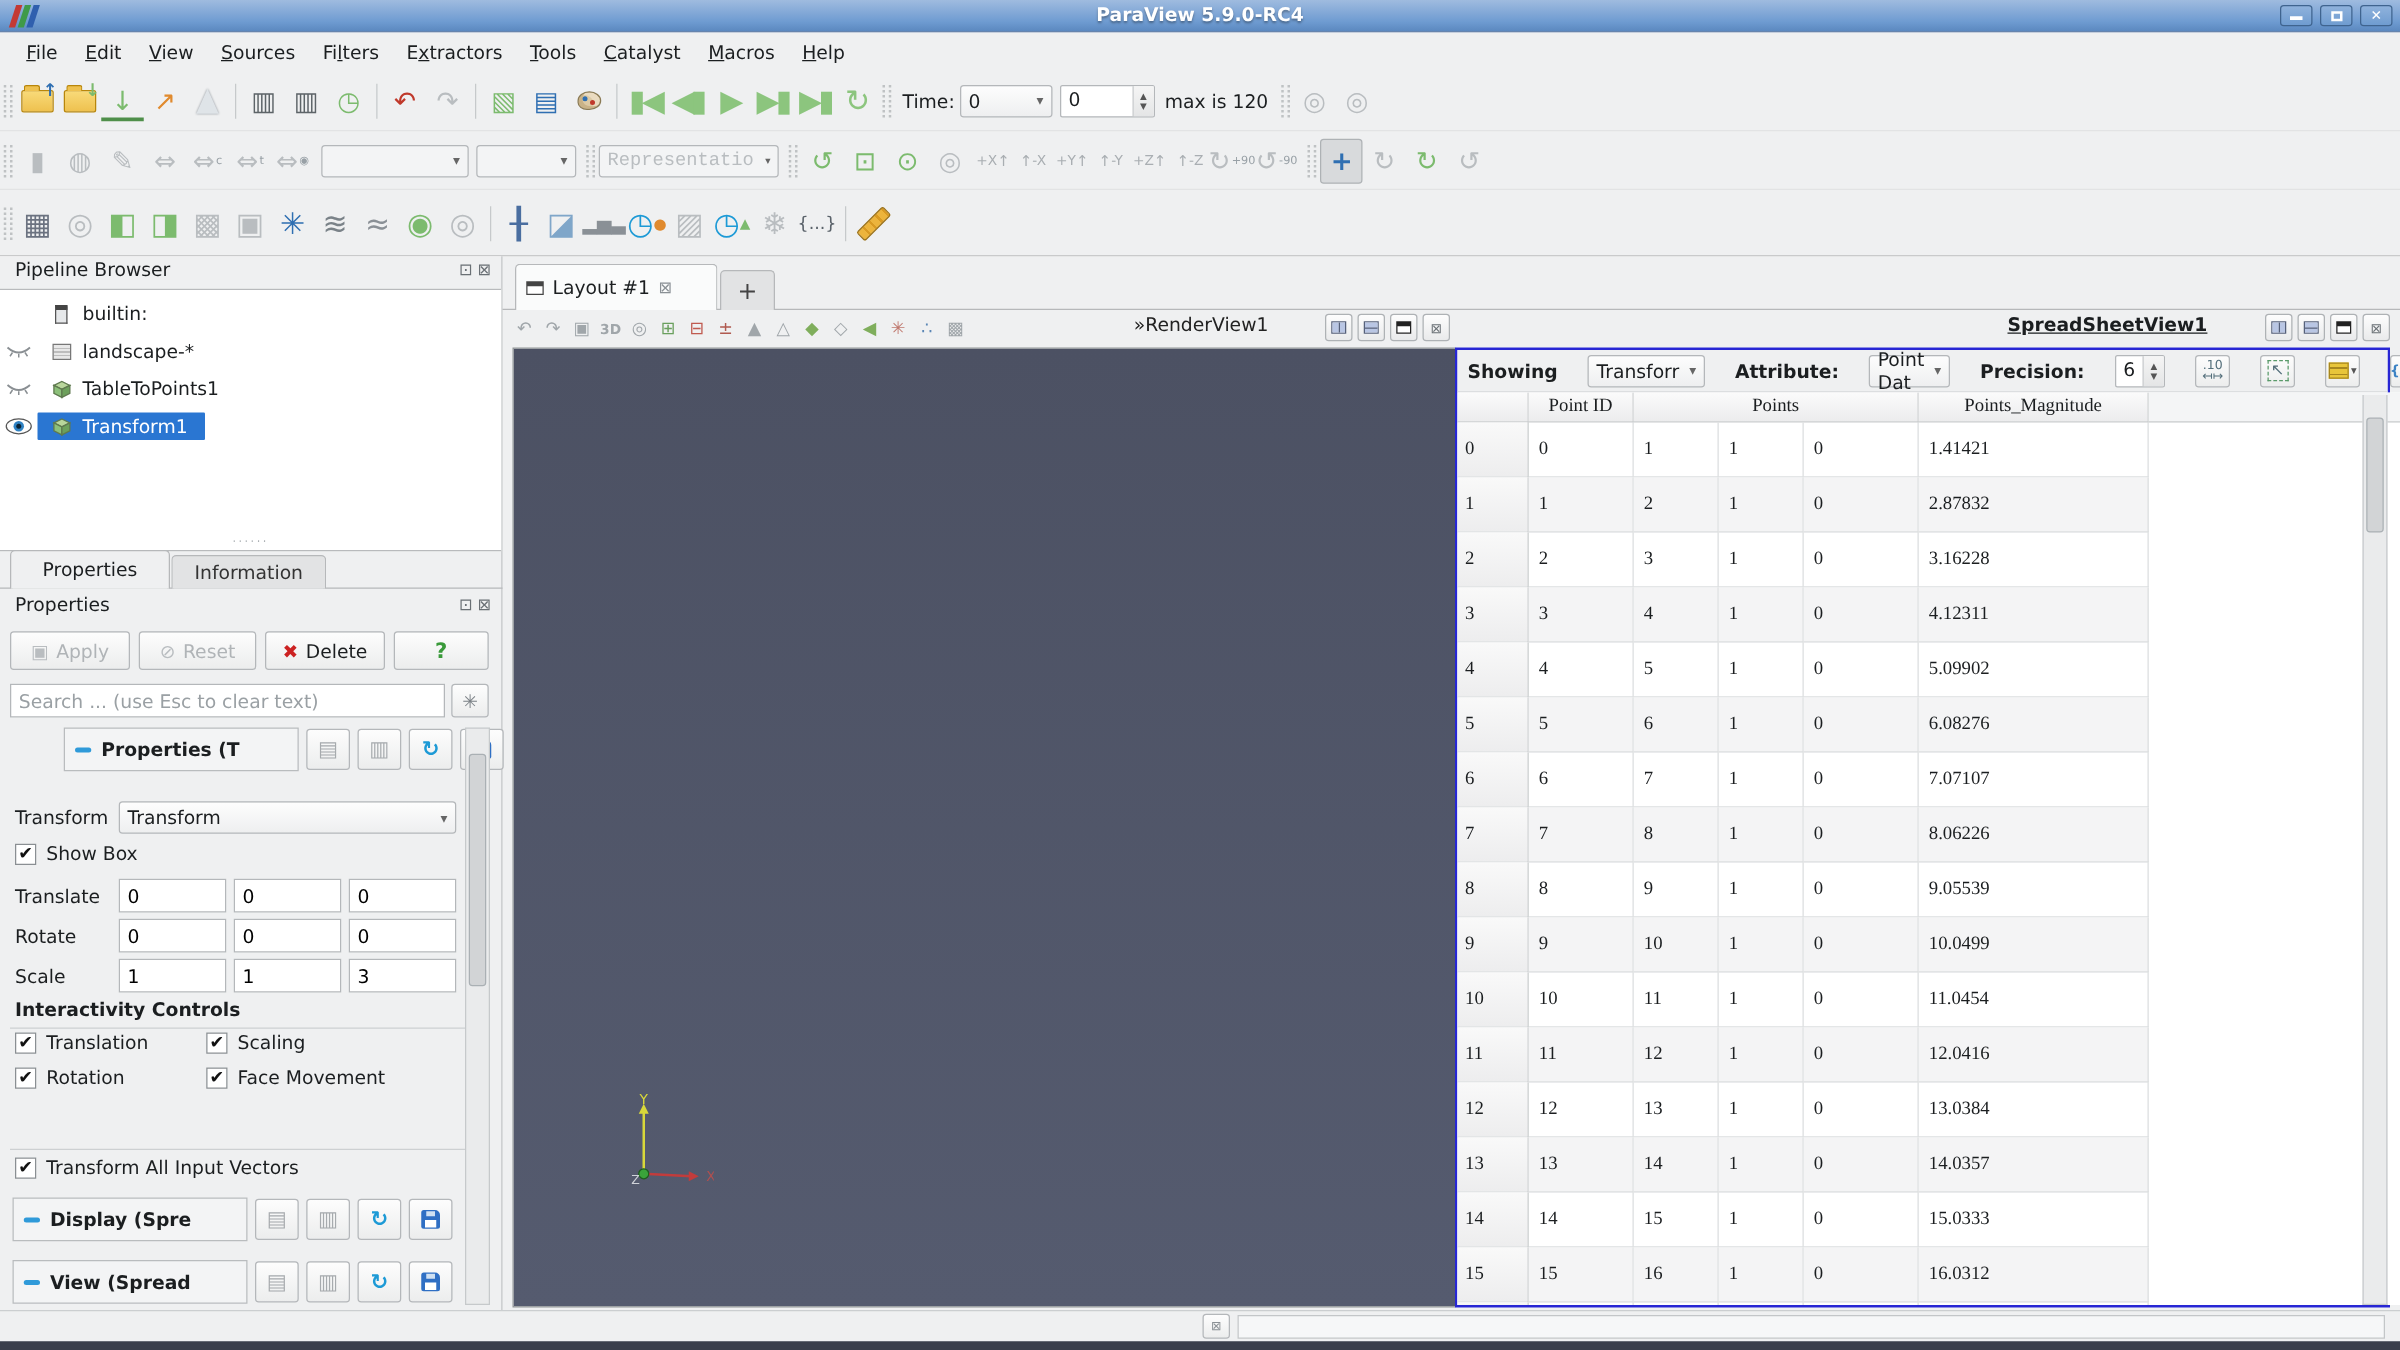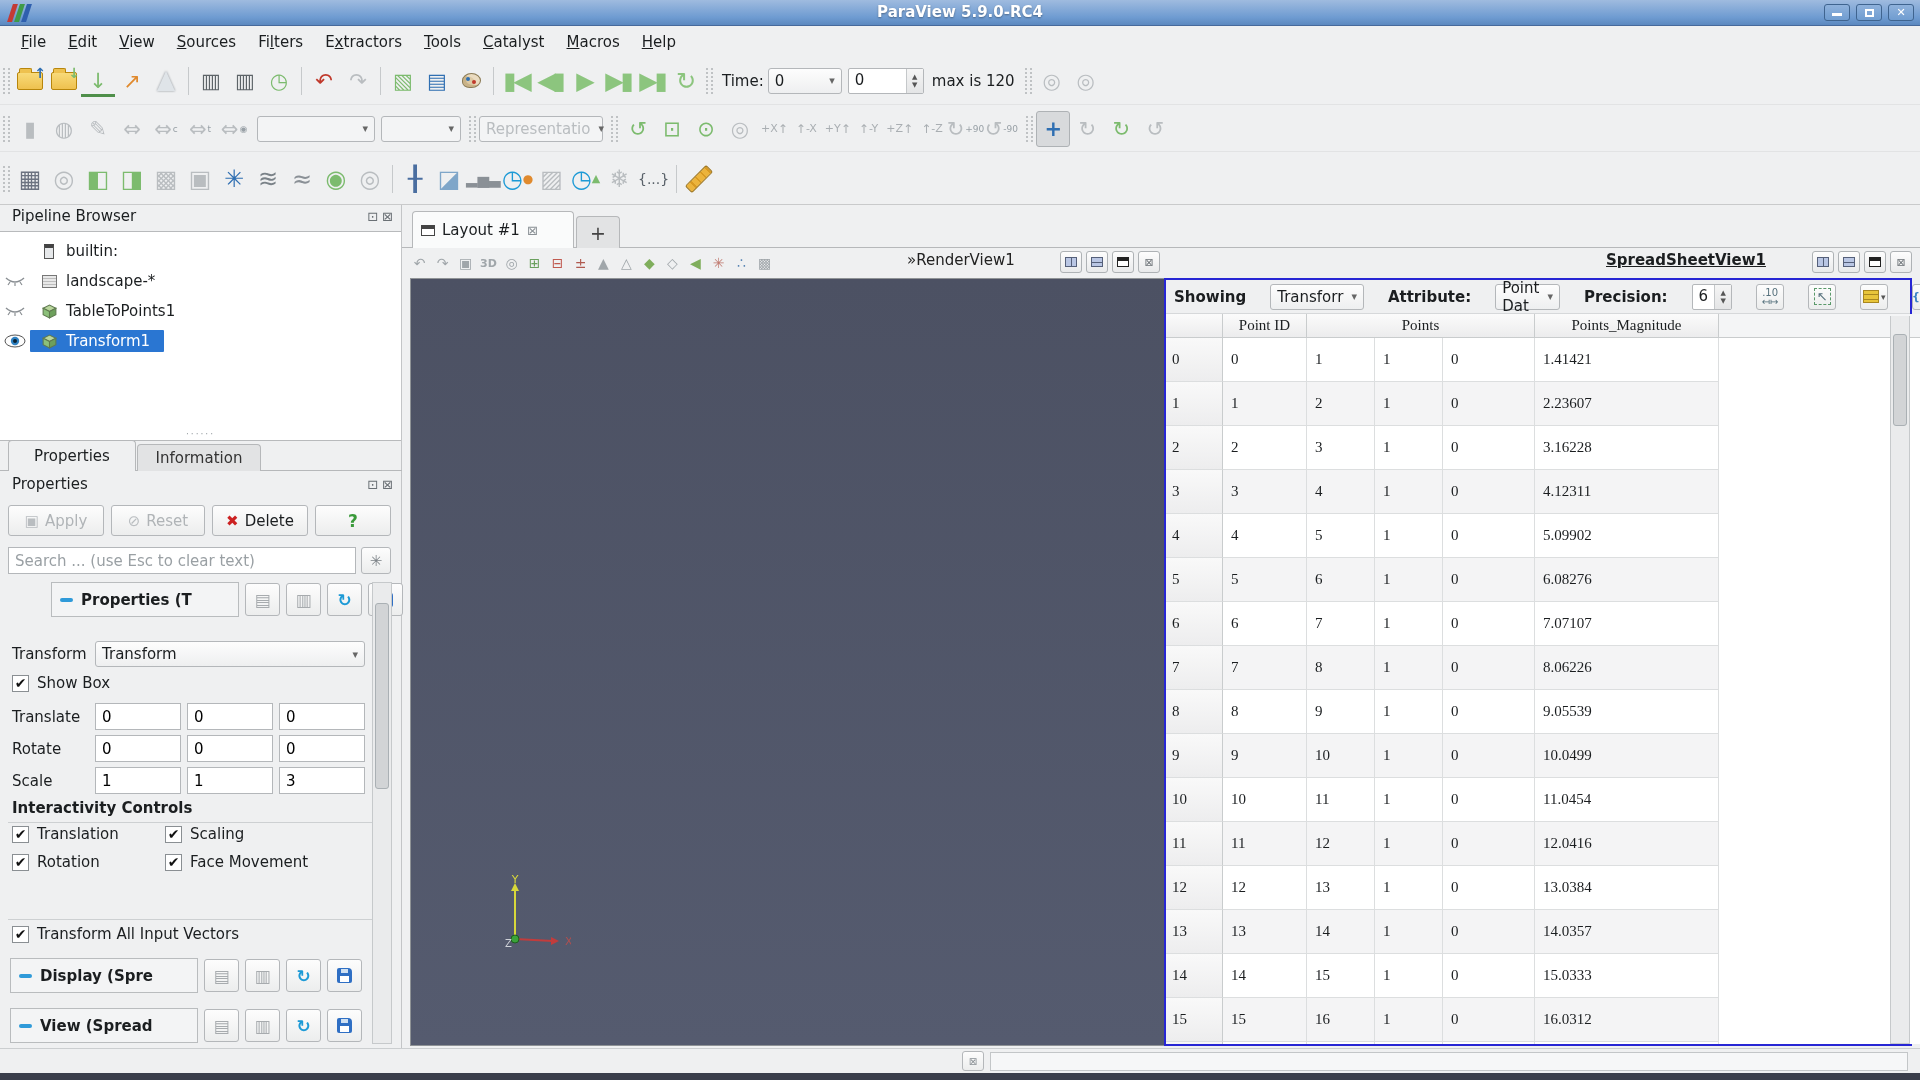--- a/index.html
+++ b/index.html
@@ -291,21 +291,21 @@
     <span class="tbtn dis">⇔<span class="small-note">c</span></span>
     <span class="tbtn dis">⇔<span class="small-note">t</span></span>
     <span class="tbtn dis">⇔<span class="small-note">◉</span></span>
     <span class="combo dis-c" style="width:118px;margin-left:6px;">
         <span class="arrow">▾</span>
       </span>
     <span class="combo dis-c" style="width:80px;margin-left:6px;">
         <span class="arrow">▾</span>
       </span>
     <span class="grip" style="margin-left:8px;"></span>
-    <span class="combo dis-c" style="width:124px;">
+    <span class="combo dis-c" style="width:144px;font-family:Liberation Mono, monospace;">
       <span>Representatio</span>
       <span class="arrow">▾</span>
     </span>
     <span class="grip" style="margin-left:8px;"></span>
     <span class="tbtn green">↺</span>
     <span class="tbtn green">⊡</span>
     <span class="tbtn green">⊙</span>
     <span class="tbtn dis">◎</span>
     <span class="dirbtn"><b>+X</b>↑</span>
     <span class="dirbtn">↑<b>-X</b></span>
@@ -705,21 +705,21 @@
               <div class="ss-cell c3">1</div>
               <div class="ss-cell c4">0</div>
               <div class="ss-cell c5">1.41421</div>
             </div>
             <div class="ss-row odd">
               <div class="ss-cell c0">1</div>
               <div class="ss-cell c1">1</div>
               <div class="ss-cell c2">2</div>
               <div class="ss-cell c3">1</div>
               <div class="ss-cell c4">0</div>
-              <div class="ss-cell c5">2.23607</div>
+              <div class="ss-cell c5">2.87832</div>
             </div>
             <div class="ss-row">
               <div class="ss-cell c0">2</div>
               <div class="ss-cell c1">2</div>
               <div class="ss-cell c2">3</div>
               <div class="ss-cell c3">1</div>
               <div class="ss-cell c4">0</div>
               <div class="ss-cell c5">3.16228</div>
             </div>
             <div class="ss-row odd">

